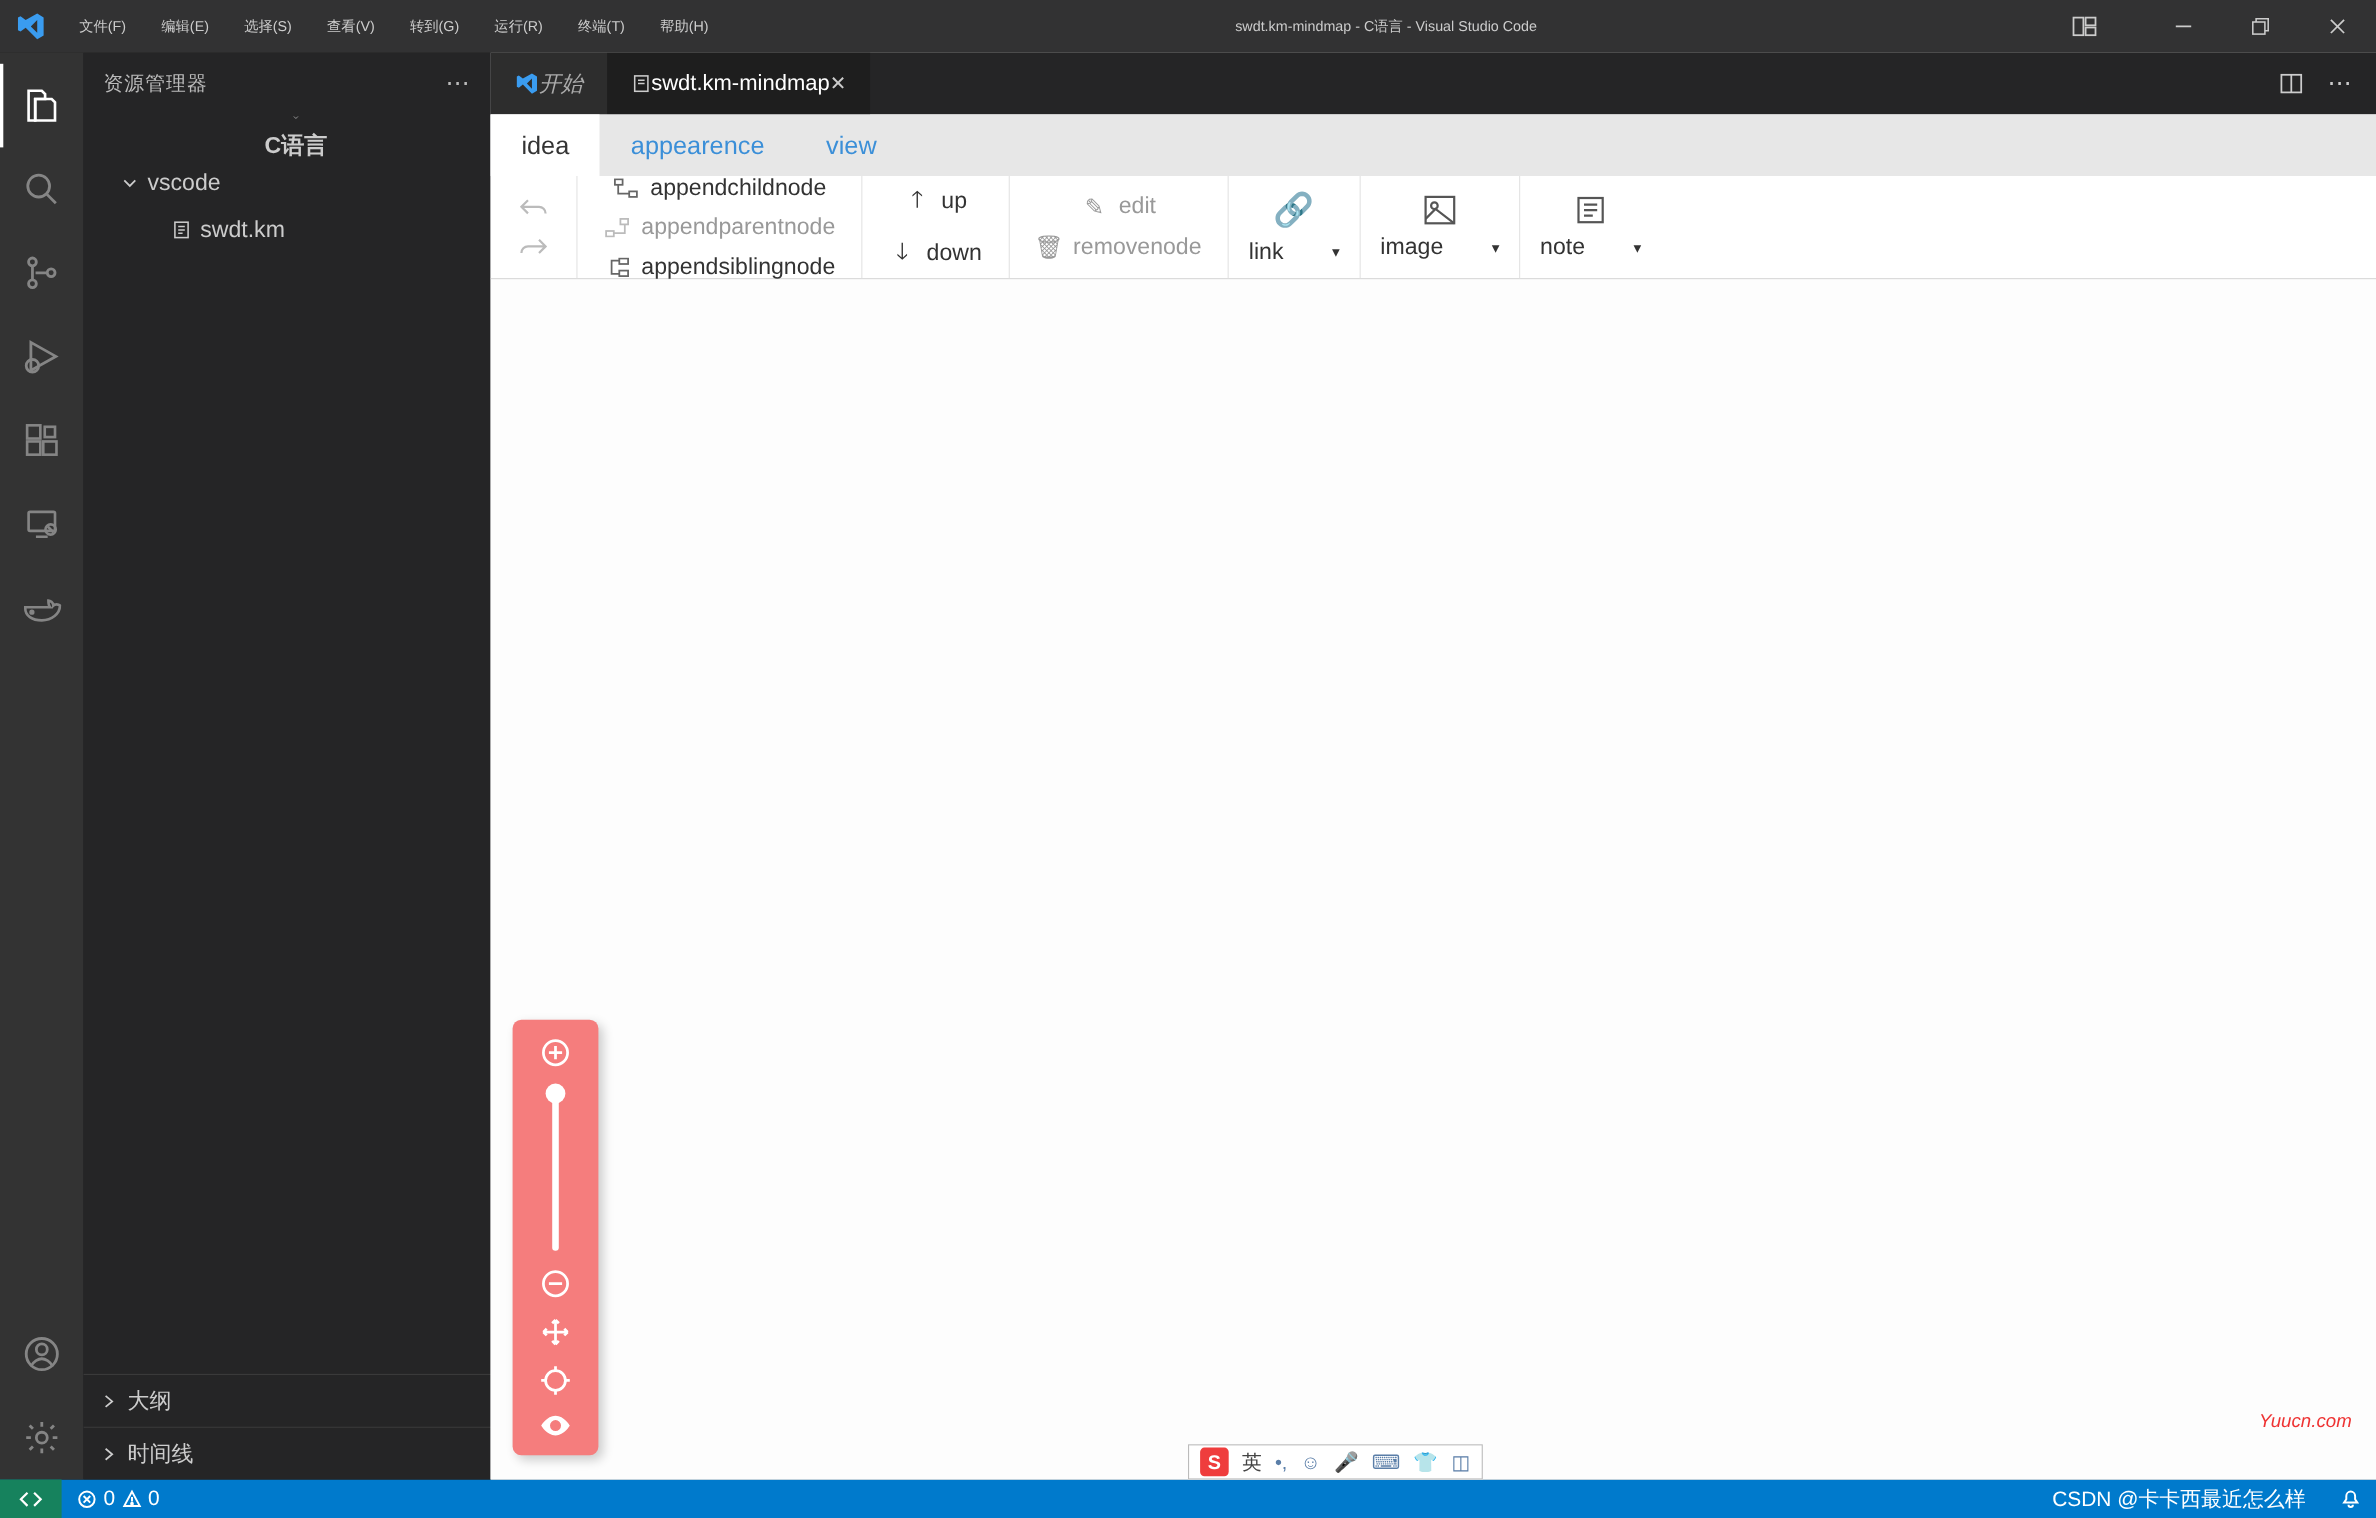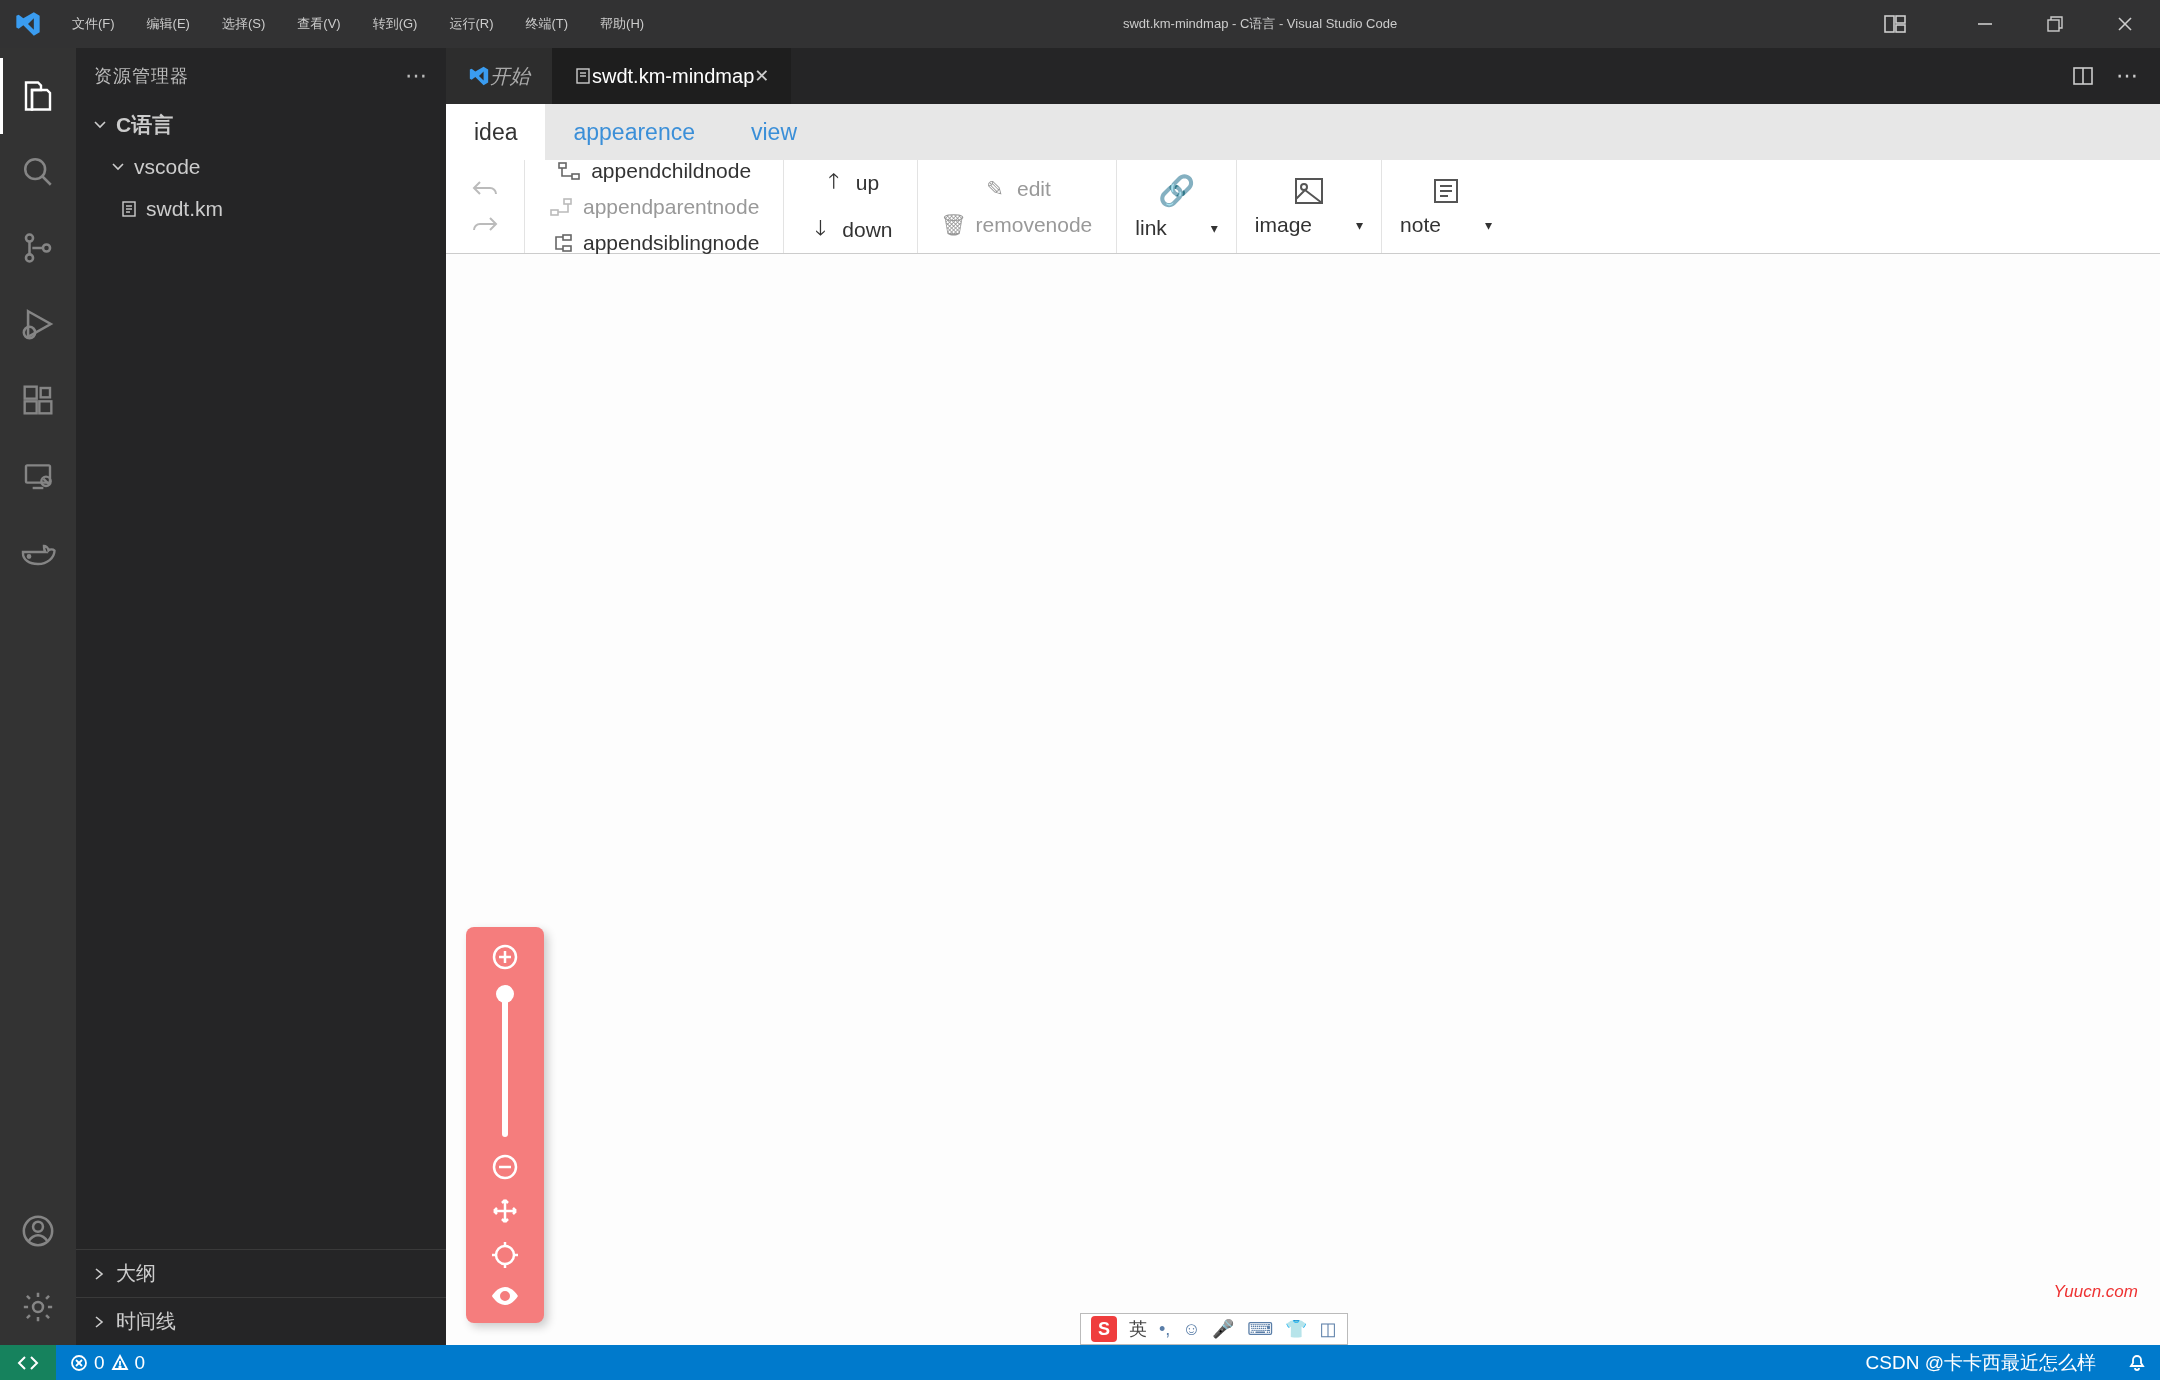--- a/index.html
+++ b/index.html
@@ -20,23 +20,23 @@
 .act-bar .aicon { width: 76px; height: 76px; display: flex; align-items: center; justify-content: center; color: #858585; position: relative; }
 .act-bar .aicon.active { color: #fff; }
 .act-bar .aicon.active::before { content: ""; position: absolute; left: 0; top: 0; bottom: 0; width: 3px; background: #fff; }
 .act-bar .spacer { flex: 1; }
 
 .sidebar { width: 370px; background: #252526; color: #ccc; display: flex; flex-direction: column; }
 .side-hdr { height: 56px; display: flex; align-items: center; padding: 0 18px; font-size: 18px; color: #bbb; letter-spacing: 1px; }
 .side-hdr .dots { margin-left: auto; font-size: 22px; }
 .tree { font-size: 21px; }
 .tree .row { display: flex; align-items: center; height: 42px; padding-left: 16px; gap: 8px; }
-.tree .row.bold { font-weight: 600; }
+.tree .row.bold { font-weight: 600; flex-direction: column; }
 .tree .row.l1 { padding-left: 34px; }
-.tree .row.l2 { padding-left: 44px; }
+.tree .row.l2 { padding-left: 80px; }
 .side-bottom { margin-top: auto; }
 .side-bottom .sect { height: 48px; display: flex; align-items: center; padding-left: 16px; gap: 10px; border-top: 1px solid #3a3a3a; font-size: 20px; }
 
 .editor-col { flex: 1; display: flex; flex-direction: column; background: #fff; }
 .tabrow { height: 56px; background: #252526; display: flex; align-items: stretch; }
 .tab { display: flex; align-items: center; padding: 0 22px; color: #aaa; font-size: 20px; background: #2d2d2d; }
 .tab.wel { font-style: italic; }
 .tab.active { background: #1e1e1e; color: #fff; }
 .tab .tab-ic { display: inline-flex; }
 .tab .close { color: #ccc; font-size: 18px; }

